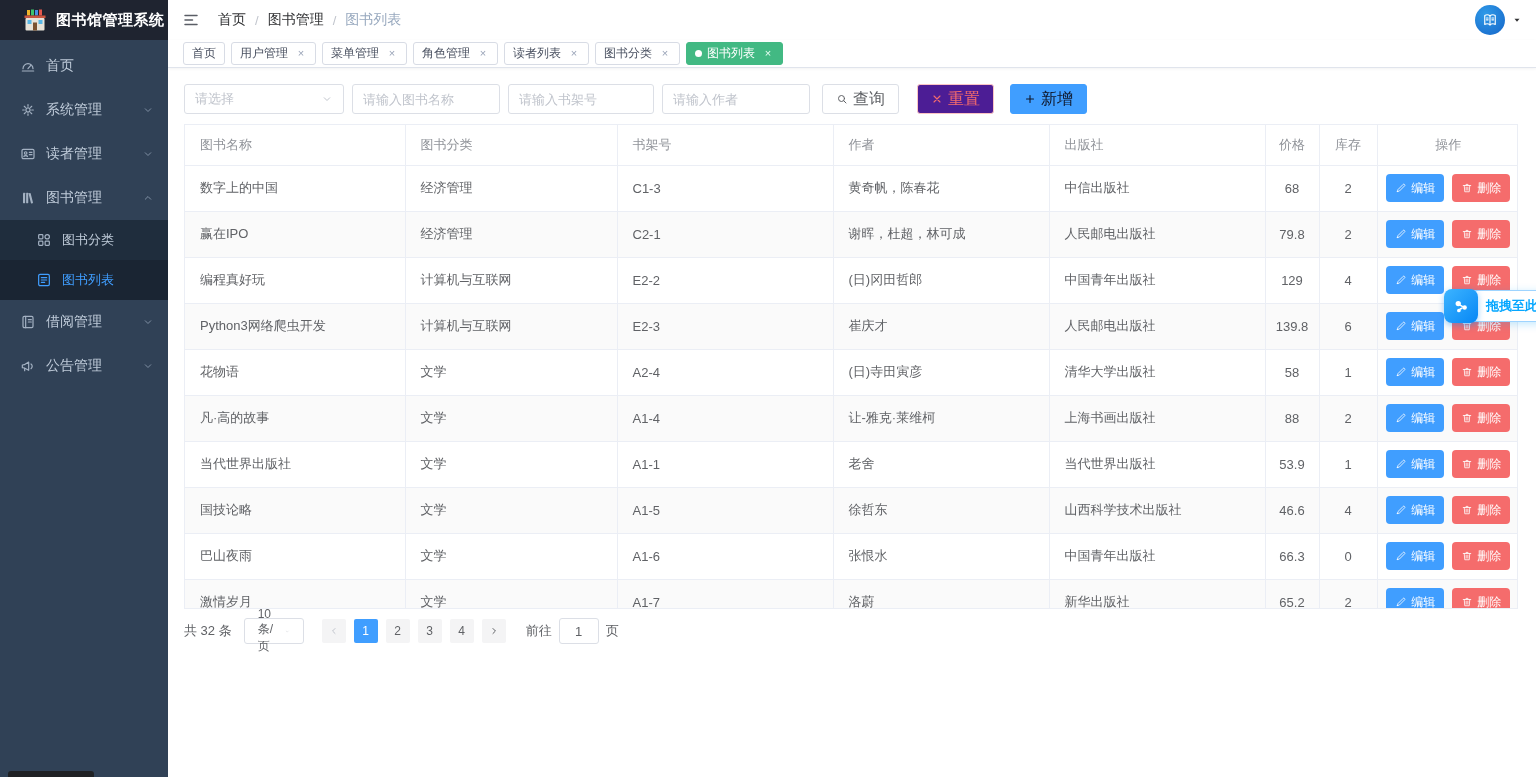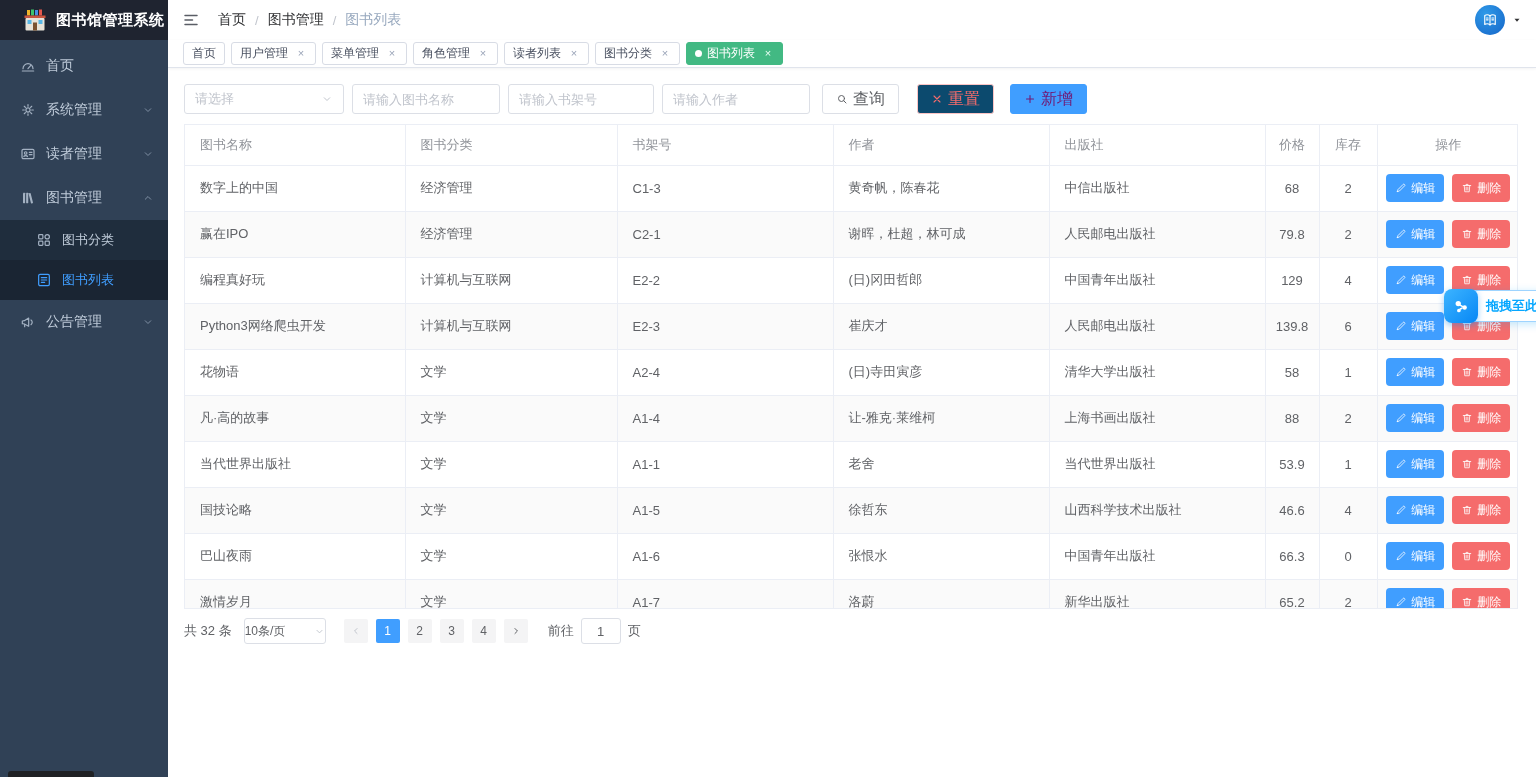--- a/index.html
+++ b/index.html
@@ -50,41 +50,41 @@
   .content { padding:16px 18px 0 16px; }
   .filters { display:flex; align-items:center; gap:8px; margin-bottom:10px; }
   .select { width:160px; height:30px; border:1px solid #dcdfe6; border-radius:3px; display:flex; align-items:center; justify-content:space-between; padding:0 10px; background:#fff; cursor:pointer; }
   .select .ph { color:#c0c4cc; font-size:13px; }
   .select .chev { width:12px; height:12px; color:#c0c4cc; }
   .f-input { width:148px; height:30px; border:1px solid #dcdfe6; border-radius:3px; padding:0 10px; font-size:13px; color:#606266; outline:none; }
   .f-input::placeholder { color:#c0c4cc; }
   .btn { height:30px; border-radius:3px; font-size:16px; display:inline-flex; align-items:center; gap:5px; padding:0 13px; cursor:pointer; border:1px solid transparent; background:#fff; }
   .btn .icon { width:12px; height:12px; }
   .btn-search { border-color:#dcdfe6; color:#606266; margin-left:4px; }
-  .btn-reset { background:#0c4a6e; border-color:#fbc4c4; color:#f56c6c; margin-left:10px; }
-  .btn-add { background:#409eff; border-color:#409eff; color:#701a75; margin-left:8px; }
+  .btn-reset { background:#4c1d95; border-color:#fbc4c4; color:#f56c6c; margin-left:10px; }
+  .btn-add { background:#409eff; border-color:#409eff; color:#0f172a; margin-left:8px; }
 
   
   .table-wrap { height:485px; border:1px solid #ebeef5; overflow:hidden; background:#fff; }
   table { border-collapse:collapse; table-layout:fixed; width:1334px; }
   th, td { border-right:1px solid #ebeef5; border-bottom:1px solid #ebeef5; font-size:13px; padding:0 10px 0 15px; overflow:hidden; white-space:nowrap; }
   th:last-child, td:last-child { border-right:none; }
   thead th { height:40px; color:#909399; font-weight:normal; text-align:left; }
   tbody td { height:46px; color:#606266; }
   tbody tr:nth-child(even) td { background:#fafafa; }
   .center { text-align:center !important; padding-left:4px !important; padding-right:4px !important; }
   .btn-mini { height:28px; border-radius:4px; color:#fff; font-size:12px; display:inline-flex; align-items:center; gap:4px; padding:0 9px; border:none; cursor:pointer; }
   .btn-mini .icon { width:12px; height:12px; }
   .btn-edit { background:#409eff; margin-right:8px; }
   .btn-del  { background:#f56c6c; }
 
   
   .pagination { margin-top:9px; display:flex; align-items:center; font-size:13px; color:#606266; }
   .pg-total { margin-right:12px; }
-  .pg-size { width:82px; height:26px; border:1px solid #dcdfe6; border-radius:3px; display:flex; align-items:center; justify-content:space-between; padding:0 0; background:#fff; cursor:pointer; margin-right:14px;gap:11px; }
+  .pg-size { width:60px; height:26px; border:1px solid #dcdfe6; border-radius:3px; display:flex; align-items:center; justify-content:space-between; padding:0 13px; background:#fff; cursor:pointer; margin-right:14px;gap:11px; }
   .pg-size .val { font-size:12px; color:#606266; }
   .pg-size .chev { width:11px; height:11px; color:#c0c4cc; }
   .pg-btn { min-width:24px; height:24px; border-radius:2px; background:#f4f4f5; color:#606266; display:inline-flex; align-items:center; justify-content:center; font-size:12px; cursor:pointer; border:none; margin:0 4px; }
   .pg-btn .icon { width:10px; height:10px; }
   .pg-btn.active { background:#409eff; color:#fff; }
   .pg-btn.disabled { color:#c0c4cc; cursor:default; }
   .pg-goto { display:flex; align-items:center; gap:7px; margin-left:16px; }
   .pg-input { width:40px; height:26px; border:1px solid #dcdfe6; border-radius:3px; text-align:center; font-size:13px; color:#606266; outline:none; }
 
   
@@ -192,20 +192,35 @@
                 <rect x="4" y="3.5" width="16" height="17" rx="2"></rect>
                 <path d="M8 8.5h8M8 12h8M8 15.5h5"></path>
               </svg>
             </span>
             <span class="label">图书列表</span>
           </div>
         </div>
         <div class="menu-item">
           <span class="icon">
             <svg viewBox="0 0 24 24" fill="none" stroke="currentColor" stroke-width="1.8" stroke-linecap="round" stroke-linejoin="round">
+              <rect x="4.5" y="3.5" width="15" height="17" rx="2"></rect>
+              <path d="M8.5 3.5v17"></path>
+              <path d="M12.5 8.5h4.5M12.5 12h4.5"></path>
+            </svg>
+          </span>
+          <span class="label">借阅管理</span>
+          <span class="icon chevron">
+            <svg viewBox="0 0 24 24" fill="none" stroke="currentColor" stroke-width="2" stroke-linecap="round" stroke-linejoin="round">
+              <path d="M6.5 9.5l5.5 5.5 5.5-5.5"></path>
+            </svg>
+          </span>
+        </div>
+        <div class="menu-item">
+          <span class="icon">
+            <svg viewBox="0 0 24 24" fill="none" stroke="currentColor" stroke-width="1.8" stroke-linecap="round" stroke-linejoin="round">
               <path d="M3.5 10.5v4l3 .5 6.5 3.5V6L6.5 10l-3 .5z"></path>
               <path d="M16.5 9a4.3 4.3 0 0 1 0 7"></path>
               <path d="M7 15.5V19"></path>
             </svg>
           </span>
           <span class="label">公告管理</span>
           <span class="icon chevron">
             <svg viewBox="0 0 24 24" fill="none" stroke="currentColor" stroke-width="2" stroke-linecap="round" stroke-linejoin="round">
               <path d="M6.5 9.5l5.5 5.5 5.5-5.5"></path>
             </svg>

